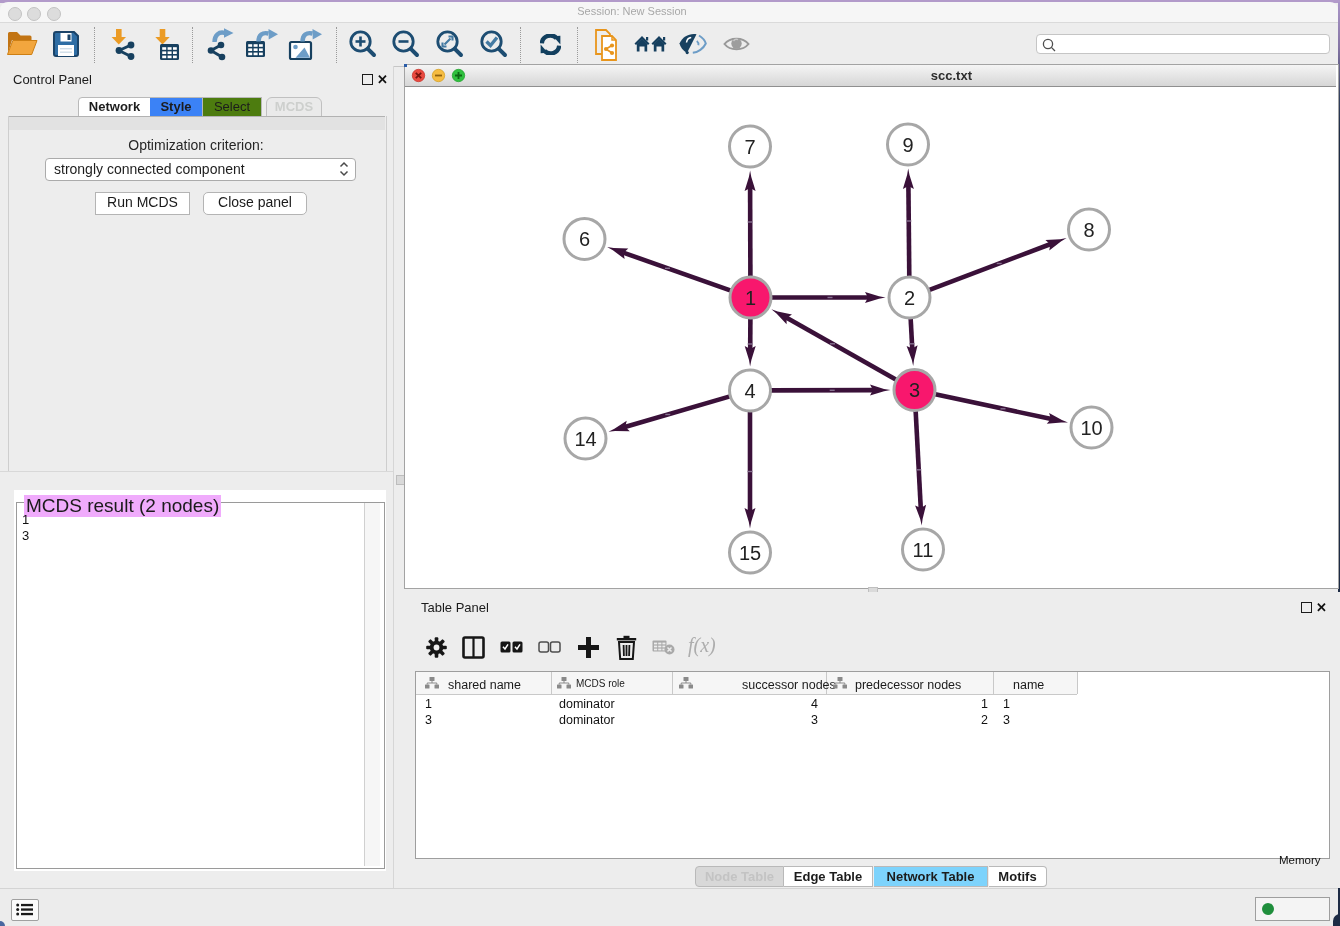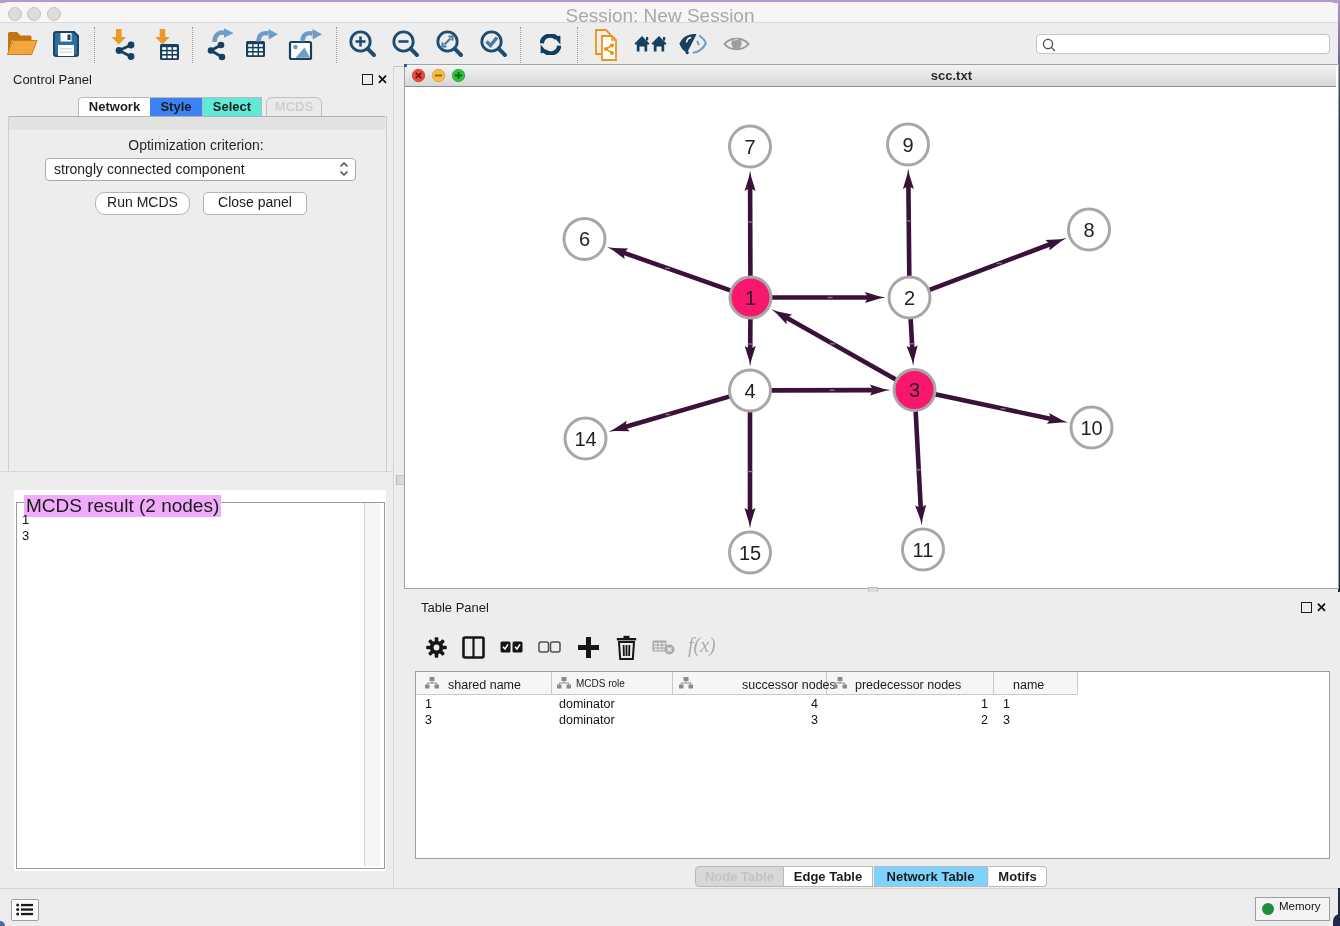--- a/index.html
+++ b/index.html
@@ -7,21 +7,21 @@
 </style></head>
 <body>
 
 <div class="abs" style="left:0;top:0;width:1340px;height:3px;background:#b29aca"></div>
 <div class="abs" style="right:0;top:2px;width:2px;height:924px;background:linear-gradient(#ab96c8 0px,#8575a5 45px,#32405f 95px,#1d2b45 130px,#1d2b45 100%)"></div>
 
 <div class="abs" style="left:0;top:2px;width:1338px;height:20px;background:#f6f6f6;border-radius:8px 8px 0 0;border-bottom:1px solid #dadada"></div>
 <div class="abs" style="left:8px;top:7px;width:12px;height:12px;border-radius:50%;background:#dcdcdc;border:1px solid #c3c3c3"></div>
 <div class="abs" style="left:27px;top:7px;width:12px;height:12px;border-radius:50%;background:#dcdcdc;border:1px solid #c3c3c3"></div>
 <div class="abs" style="left:47px;top:7px;width:12px;height:12px;border-radius:50%;background:#dcdcdc;border:1px solid #c3c3c3"></div>
-<div class="abs" style="left:530px;top:5px;width:260px;height:16px;font-size:19px;color:#a8a8a8;text-align:center">Session: New Session</div>
+<div class="abs" style="left:502px;top:5px;width:260px;height:16px;font-size:11px;color:#a8a8a8;text-align:center">Session: New Session</div>
 
 <div class="abs" style="left:0;top:23px;width:1338px;height:43px;background:#ededed;border-bottom:1px solid #c6c6c6"></div>
 
 <div class="abs" style="left:94px;top:27px;height:36px;border-left:1px dotted #9a9a9a"></div>
 <div class="abs" style="left:192px;top:27px;height:36px;border-left:1px dotted #9a9a9a"></div>
 <div class="abs" style="left:336px;top:27px;height:36px;border-left:1px dotted #9a9a9a"></div>
 <div class="abs" style="left:520px;top:27px;height:36px;border-left:1px dotted #9a9a9a"></div>
 <div class="abs" style="left:577px;top:27px;height:36px;border-left:1px dotted #9a9a9a"></div>
 
 <svg class="abs" style="left:6px;top:30px" width="32" height="28" viewBox="0 0 32 28">
@@ -194,36 +194,36 @@
     <line x1="9.4" y1="9.4" x2="13" y2="13" stroke="#4e4e4e" stroke-width="1.3"></line>
   </svg>
 
 <div class="abs" style="left:0;top:66px;width:393px;height:822px;background:#ededed;border-right:1px solid #d6d6d6"></div>
 <div class="abs ttxt" style="left:13px;top:72px">Control Panel</div>
 <div class="abs" style="left:362px;top:74px;width:9px;height:9px;border:1.5px solid #1b1b1b"></div>
 <div class="abs" style="left:377px;top:72px;font-size:13px;font-weight:bold;color:#111">✕</div>
 
 <div class="abs" style="left:78px;top:97px;width:71px;height:17px;background:#fff;border:1px solid #b9b9b9;border-radius:4px 0 0 0;text-align:center;font-size:13px;font-weight:bold;color:#1c1c1c;padding-top:1px">Network</div>
 <div class="abs" style="left:150px;top:97px;width:52px;height:17px;background:#3b82f6;border:1px solid #b9b9b9;border-left:none;text-align:center;font-size:13px;font-weight:bold;color:#1c1c1c;padding-top:1px">Style</div>
-<div class="abs" style="left:203px;top:97px;width:58px;height:17px;background:#5eead4;border:1px solid #b9b9b9;border-left:none;text-align:center;font-size:13px;font-weight:bold;color:#1c1c1c;padding-top:1px">Select</div>
+<div class="abs" style="left:203px;top:97px;width:58px;height:17px;background:#4d7c0f;border:1px solid #b9b9b9;border-left:none;text-align:center;font-size:13px;font-weight:normal;color:#1c1c1c;padding-top:1px">Select</div>
 <div class="abs" style="left:266px;top:97px;width:54px;height:17px;background:#eaeaea;border:1px solid #c0c0c0;border-radius:6px 6px 0 0;text-align:center;font-size:13px;font-weight:bold;color:#cdcfcd;padding-top:1px">MCDS</div>
 
 <div class="abs" style="left:8px;top:116px;width:377px;height:13px;background:#e2e2e2;border-top:1px solid #b2b2b2"></div>
 <div class="abs" style="left:8px;top:116px;width:377px;height:356px;border-left:1px solid #cecece;border-right:1px solid #cecece"></div>
 <div class="abs" style="left:0px;top:471px;width:393px;height:1px;background:#d8d8d8"></div>
 <div class="abs" style="left:196px;top:137px;width:200px;margin-left:-100px;text-align:center;font-size:14px;color:#262626">Optimization criterion:</div>
 
 <div class="abs" style="left:45px;top:158px;width:309px;height:21px;background:#fff;border:1px solid #ababab;border-radius:4px"></div>
 <div class="abs" style="left:54px;top:161px;font-size:14px;color:#1d1d1d">strongly connected component</div>
 <svg class="abs" style="left:338px;top:161px" width="12" height="16" viewBox="0 0 12 16">
     <path d="M2.5 5.5 L6 2 L9.5 5.5" fill="none" stroke="#4a4a4a" stroke-width="1.5"></path>
     <path d="M2.5 10.5 L6 14 L9.5 10.5" fill="none" stroke="#4a4a4a" stroke-width="1.5"></path>
   </svg>
 
-<div class="abs" style="left:95px;top:192px;width:93px;height:20px;background:#fff;border:1px solid #b4b4b4;border-radius:10px;text-align:center;font-size:14px;color:#1a1a1a;padding-top:1px">Run MCDS</div>
+<div class="abs" style="left:95px;top:192px;width:93px;height:20px;background:#fff;border:1px solid #b4b4b4;border-radius:0;text-align:center;font-size:14px;color:#1a1a1a;padding-top:1px">Run MCDS</div>
 <div class="abs" style="left:203px;top:192px;width:102px;height:20px;background:#fff;border:1px solid #b4b4b4;border-radius:5px;text-align:center;font-size:14px;color:#1a1a1a;padding-top:1px">Close panel</div>
 
 <div class="abs" style="left:14px;top:490px;width:372px;height:381px;background:#fff"></div>
 <div class="abs" style="left:16px;top:502px;width:367px;height:365px;border:1px solid #9a9a9a;background:#fff"></div>
 <div class="abs" style="left:364px;top:503px;width:15px;height:363px;background:#f6f6f6;border-left:1px solid #d0d0d0"></div>
 <div class="abs" style="left:24px;top:495px;background:#f0abfc;padding:0 2px;font-size:19px;color:#1b1b1b">MCDS result (2 nodes)</div>
 <div class="abs" style="left:22px;top:512px;font-size:13px;color:#111">1</div>
 <div class="abs" style="left:22px;top:528px;font-size:13px;color:#111">3</div>
 
 <div class="abs" style="left:396px;top:475px;width:7px;height:8px;background:#d9d9d9;border:1px solid #bdbdbd"></div>
@@ -459,15 +459,15 @@
       <circle cx="1.7" cy="2" r="1.5"></circle>
       <rect x="5" y="0.9" width="12" height="2.3"></rect>
       <circle cx="1.7" cy="6.5" r="1.5"></circle>
       <rect x="5" y="5.4" width="12" height="2.3"></rect>
       <circle cx="1.7" cy="11" r="1.5"></circle>
       <rect x="5" y="9.9" width="12" height="2.3"></rect>
     </g>
   </svg>
 <div class="abs" style="left:1255px;top:897px;width:73px;height:22px;background:#f4f4f4;border:1px solid #9e9e9e"></div>
 <div class="abs" style="left:1262px;top:903px;width:12px;height:12px;border-radius:50%;background:#1f8e3c"></div>
-<div class="abs" style="left:1279px;top:900px;font-size:11.5px;color:#111">Memory</div>
+<div class="abs" style="left:1279px;top:854px;font-size:11.5px;color:#111">Memory</div>
 <div class="abs" style="left:0;top:921px;width:5px;height:5px;background:#4a67a0;border-radius:0 5px 0 0"></div>
 <div class="abs" style="left:1333px;top:914px;width:7px;height:12px;background:#1d2b45;border-radius:7px 0 0 0"></div>
 
 </body></html>

